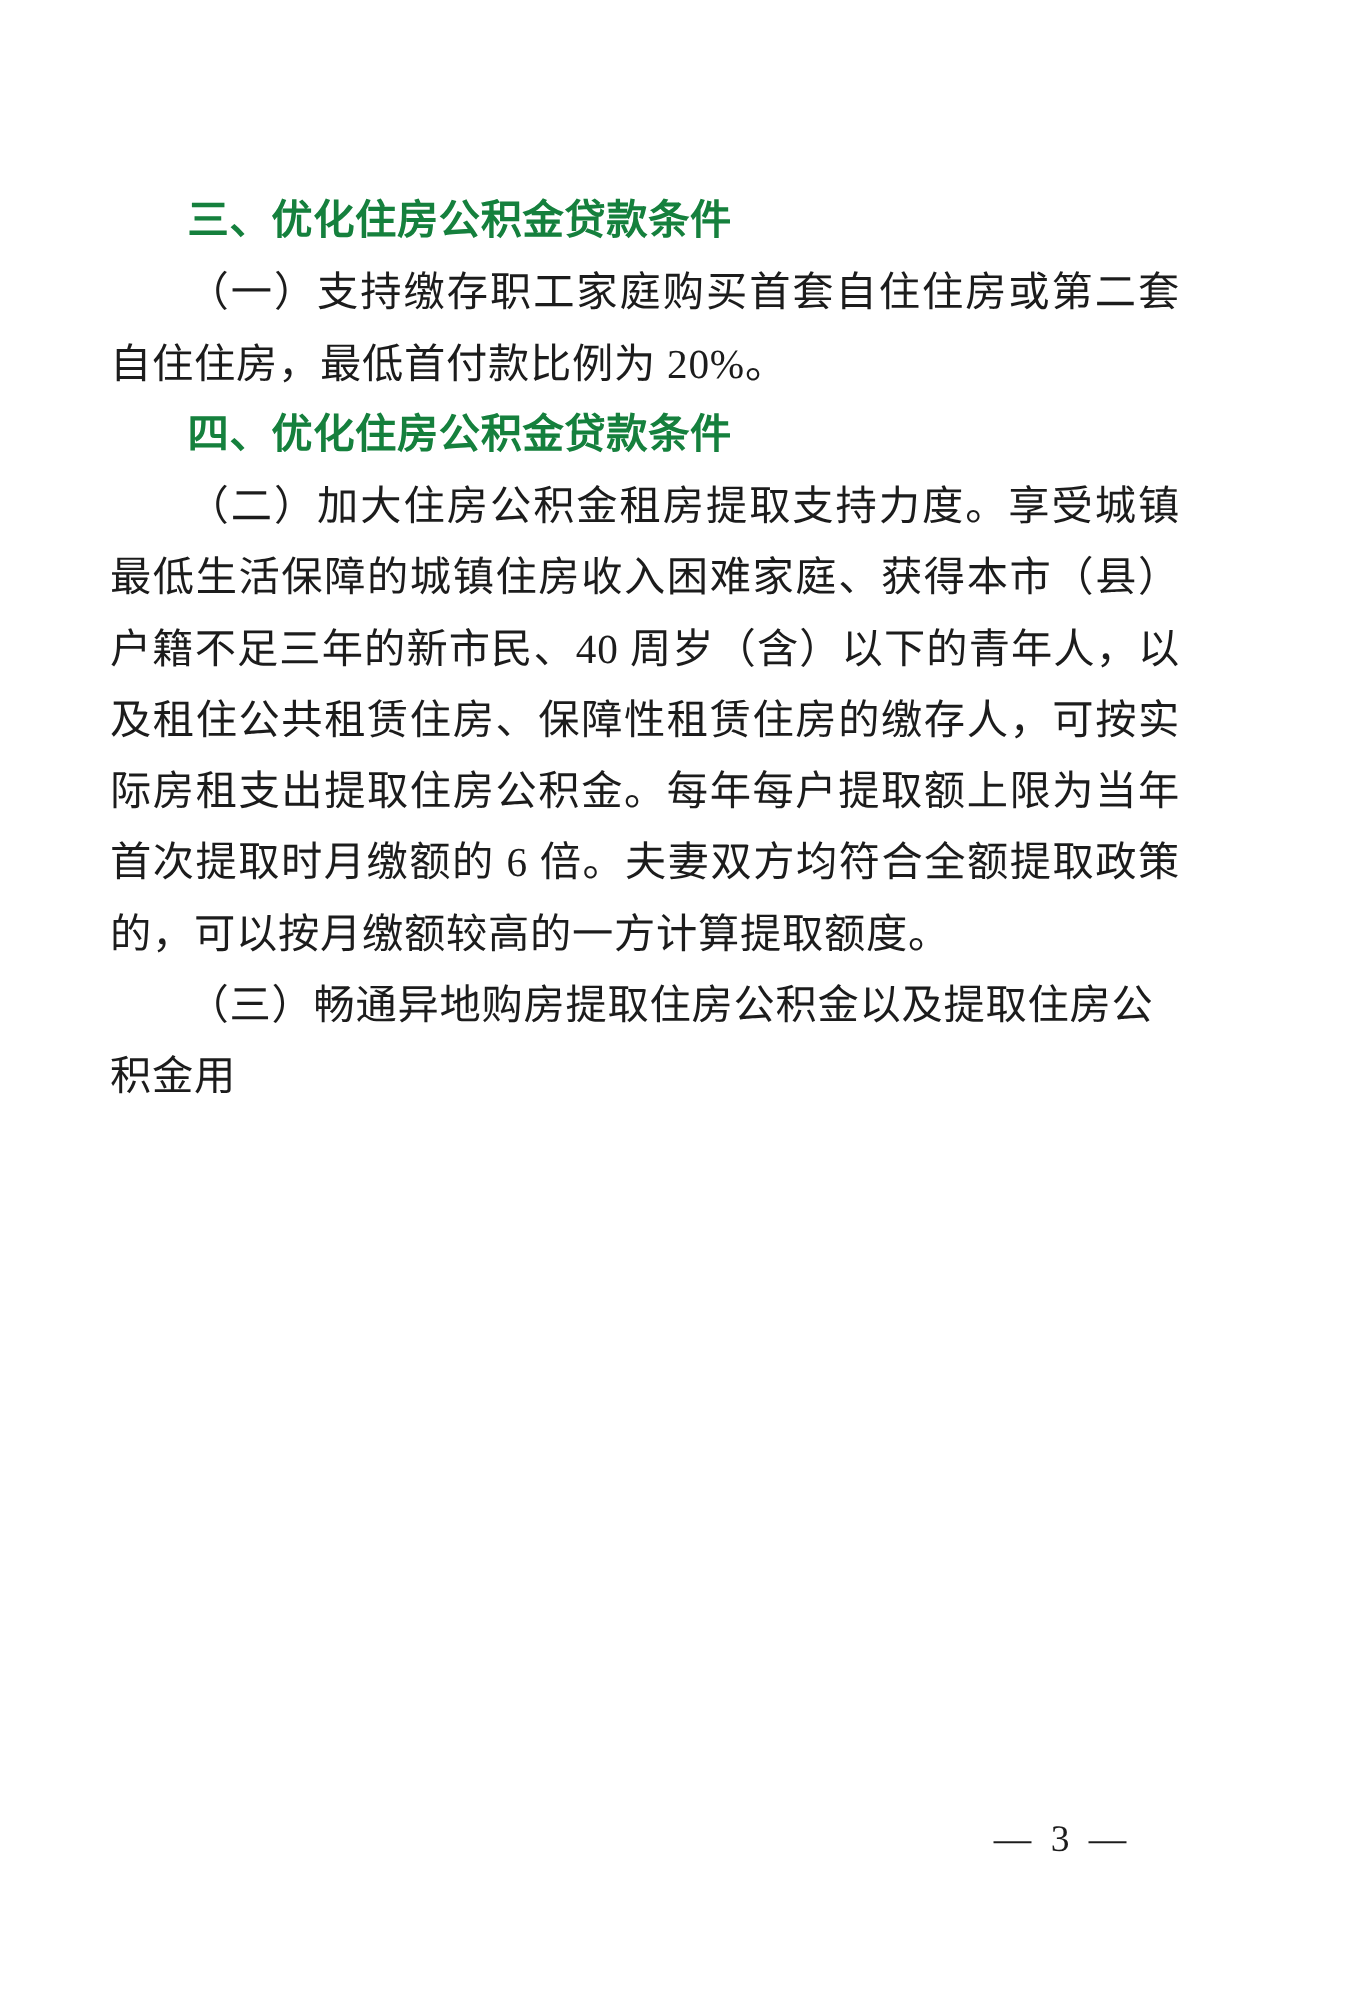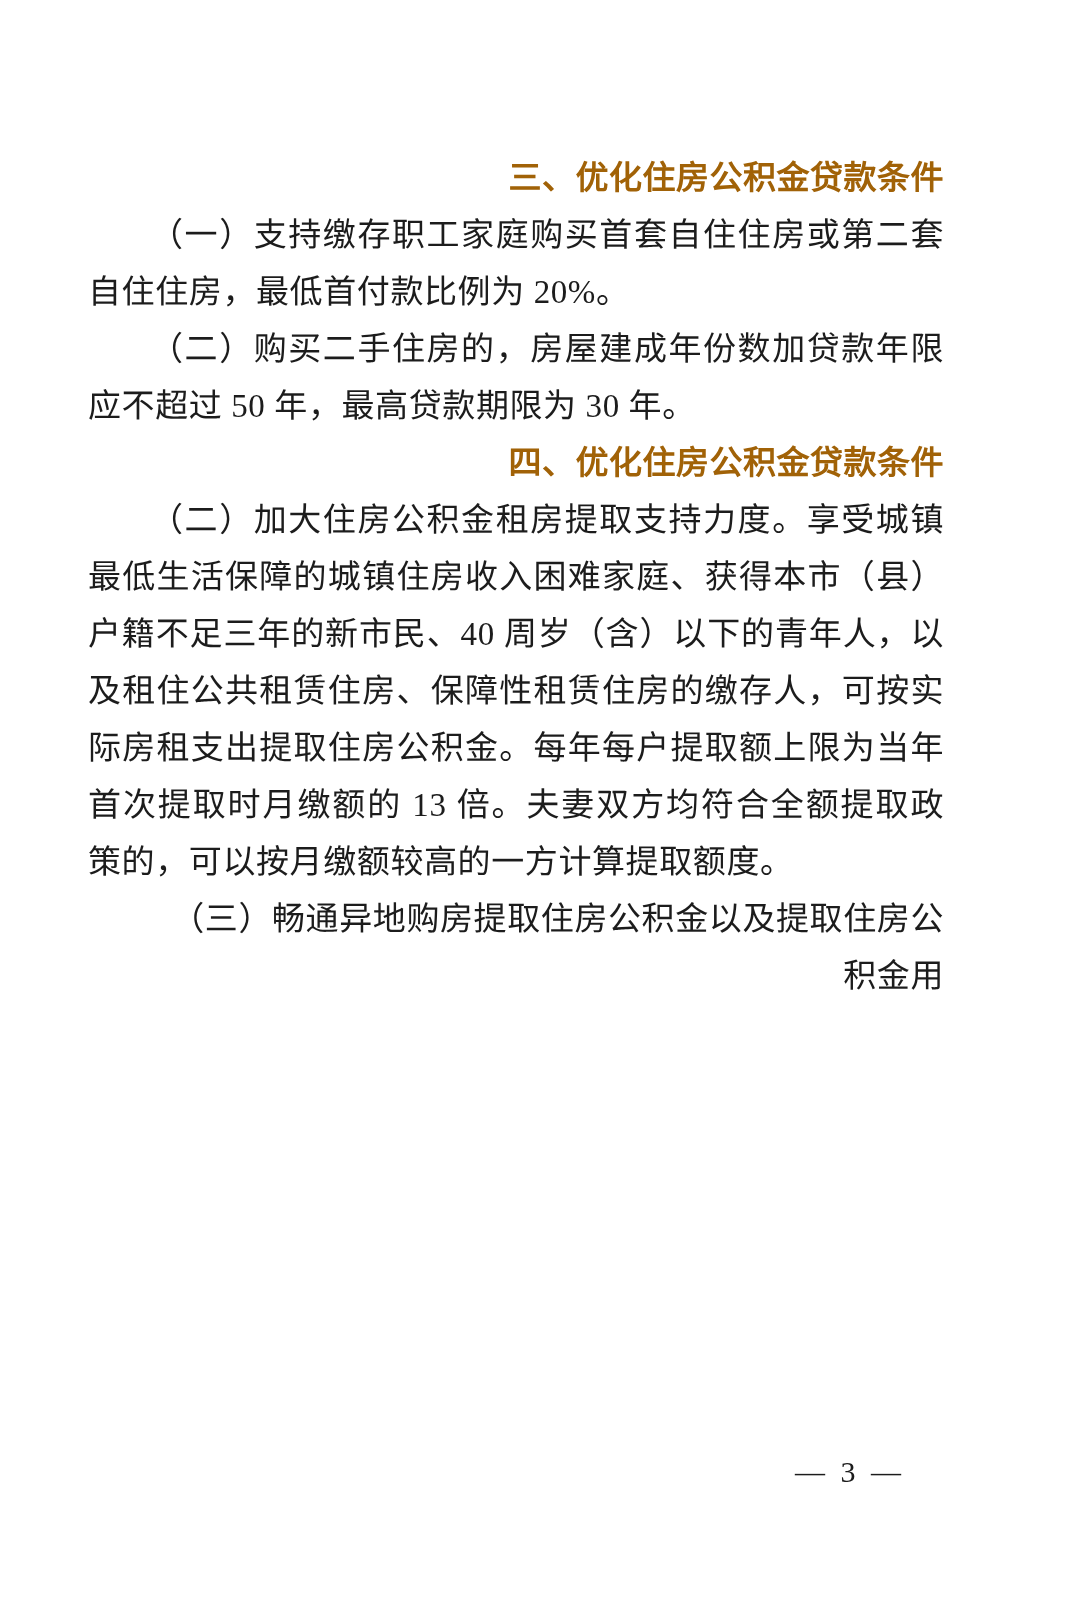--- a/index.html
+++ b/index.html
@@ -28,45 +28,44 @@
 
   .content {
     position: absolute;
     left: 88px;
     top: 150px;
     width: 856px;
   }
 
   
   .heading {
-    font-family: Liberation Serif, serif;
+    font-family: Liberation Mono, monospace;
     font-weight: 700;
     font-size: 33px;
     line-height: 57px;
     letter-spacing: 0.5px;
     text-indent: 62px;
     margin: 0;
     white-space: nowrap;
-    color: #a16207;
-    text-align: right;
+    color: #15803d;
   }
 
   
   .para {
     font-size: 33px;
     line-height: 57px;
     margin: 0;
     text-indent: 62px;
     text-align: justify;
     text-justify: inter-character;
     letter-spacing: 0.6px;
     color: #1c1c1c;
   }
   .para.last-open {
-    text-align: right;
+    text-align: left;
   }
 
   
   .footer {
     position: absolute;
     left: 0;
     top: 1452px;
     width: 1080px;
     text-align: center;
     font-size: 30px;
@@ -84,26 +83,25 @@
 <body>
 
 <div class="page">
 
   <div class="content">
 
     <h2 class="heading">三、优化住房公积金贷款条件</h2>
 
     <p class="para">（一）支持缴存职工家庭购买首套自住住房或第二套自住住房，最低首付款比例为 20%。</p>
 
-    <p class="para">（二）购买二手住房的，房屋建成年份数加贷款年限应不超过 50 年，最高贷款期限为 30 年。</p>
 
     <h2 class="heading">四、优化住房公积金贷款条件</h2>
 
 
-    <p class="para">（二）加大住房公积金租房提取支持力度。享受城镇最低生活保障的城镇住房收入困难家庭、获得本市（县）户籍不足三年的新市民、40 周岁（含）以下的青年人，以及租住公共租赁住房、保障性租赁住房的缴存人，可按实际房租支出提取住房公积金。每年每户提取额上限为当年首次提取时月缴额的 13 倍。夫妻双方均符合全额提取政策的，可以按月缴额较高的一方计算提取额度。</p>
+    <p class="para">（二）加大住房公积金租房提取支持力度。享受城镇最低生活保障的城镇住房收入困难家庭、获得本市（县）户籍不足三年的新市民、40 周岁（含）以下的青年人，以及租住公共租赁住房、保障性租赁住房的缴存人，可按实际房租支出提取住房公积金。每年每户提取额上限为当年首次提取时月缴额的 6 倍。夫妻双方均符合全额提取政策的，可以按月缴额较高的一方计算提取额度。</p>
 
     <p class="para last-open">（三）畅通异地购房提取住房公积金以及提取住房公积金用</p>
 
   </div>
 
   <div class="footer">
     <span class="pg">— 3 —</span>
   </div>
 
 </div>

